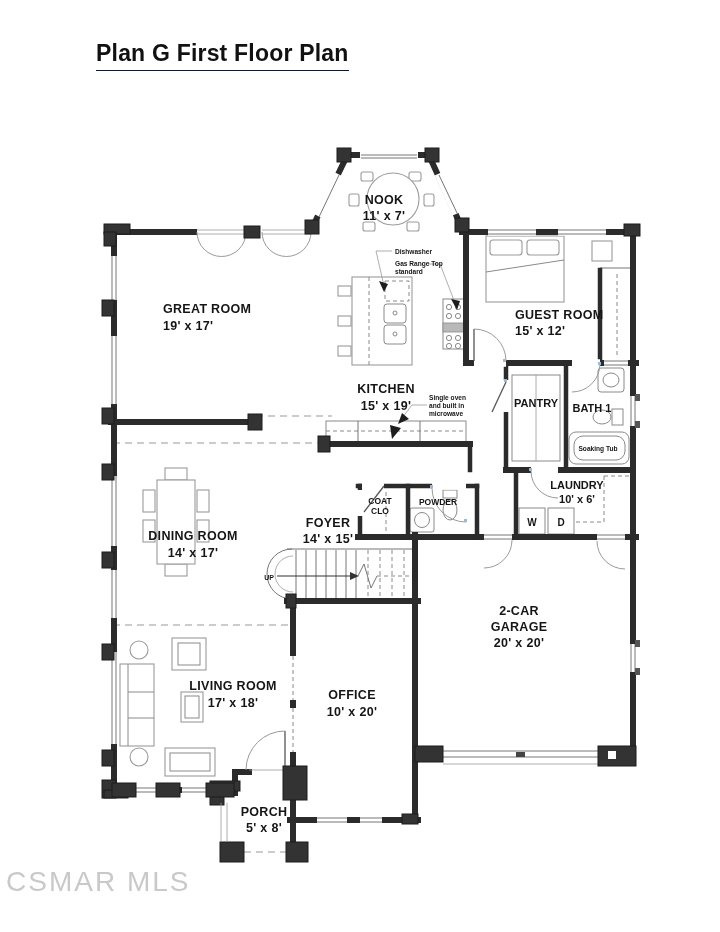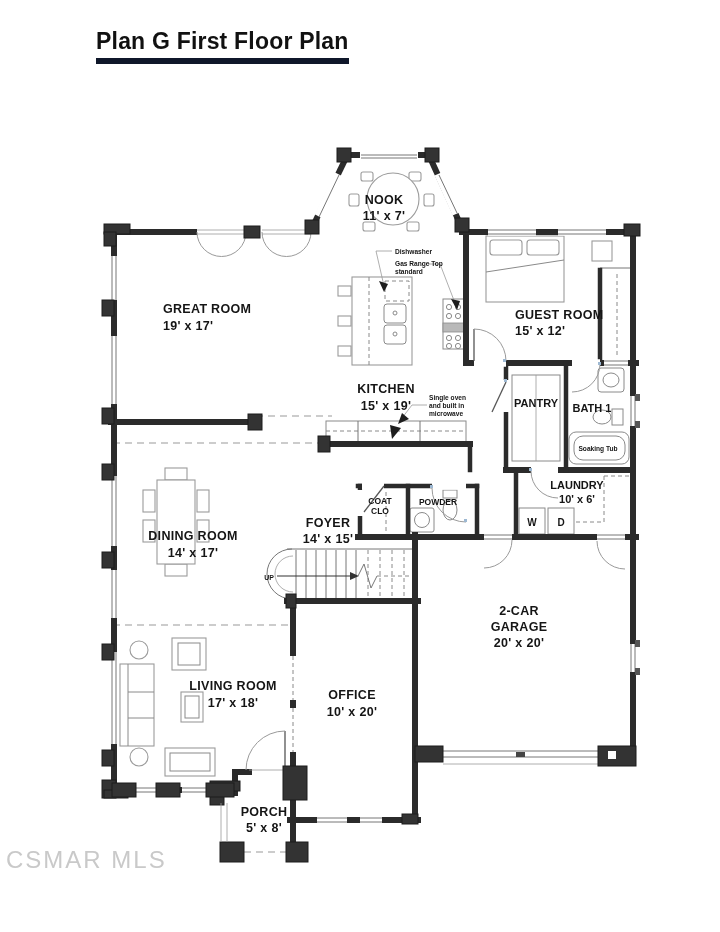--- a/index.html
+++ b/index.html
@@ -1,20 +1,20 @@
 <!DOCTYPE html>
 <html><head>
 <meta charset="utf-8">
 <style>
   html,body{margin:0;padding:0;background:#ffffff;}
   .page{position:relative;width:720px;height:932px;background:#ffffff;overflow:hidden;
         font-family:"Liberation Sans",sans-serif;}
-  .plan-title{position:absolute;left:96px;top:28px;font-size:23px;font-weight:bold;color:#111;
-        border-bottom:6px solid #0f172a;padding-bottom:3px;letter-spacing:.2px;}
-  .watermark{position:absolute;left:6px;top:846px;font-size:24px;color:#c9c9c9;
+  .plan-title{position:absolute;left:96px;top:40px;font-size:23px;font-weight:bold;color:#111;
+        border-bottom:1px solid #0f172a;padding-bottom:3px;letter-spacing:.2px;}
+  .watermark{position:absolute;left:6px;top:866px;font-size:28px;color:#c9c9c9;
         letter-spacing:2px;font-weight:normal;}
   svg{position:absolute;left:0;top:0;}
   .wall{stroke:#2b2b2b;stroke-width:6;fill:none;stroke-linecap:square}
   .wall4{stroke:#2b2b2b;stroke-width:4.5;fill:none;stroke-linecap:square}
   .gap{stroke:#ffffff;stroke-width:7.6;fill:none;stroke-linecap:butt}
   .thin{stroke:#777;stroke-width:1;fill:none}
   .thin2{stroke:#9a9a9a;stroke-width:.8;fill:none}
   .door{stroke:#9a9a9a;stroke-width:1;fill:none}
   .panel{stroke:#555;stroke-width:1.3;fill:none}
   .dash{stroke:#9a9a9a;stroke-width:1.1;fill:none;stroke-dasharray:7 5}

